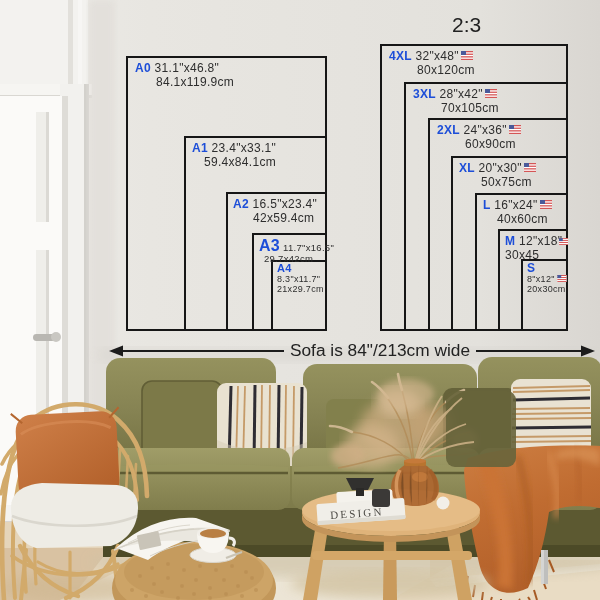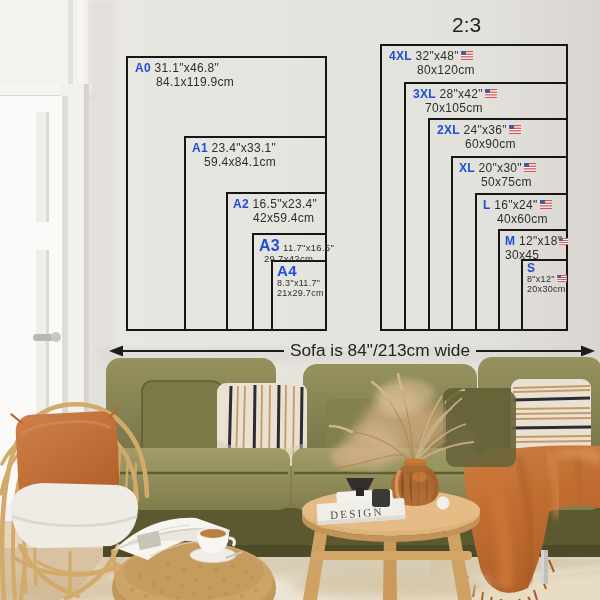--- a/index.html
+++ b/index.html
@@ -333,21 +333,21 @@
 <div class="rect" style="left:126px;top:56px;width:201px;height:275px;"></div>
 <div class="rect" style="left:184px;top:136px;width:143px;height:195px;"></div>
 <div class="rect" style="left:226px;top:192px;width:101px;height:139px;"></div>
 <div class="rect" style="left:252px;top:233px;width:75px;height:98px;"></div>
 <div class="rect" style="left:271px;top:260px;width:56px;height:71px;"></div>
 
 <div class="lab" style="left:135px;top:61px;font-size:12px;"><span class="code">A0</span> 31.1"x46.8"<br><span style="margin-left:21px;">84.1x119.9cm</span></div>
 <div class="lab" style="left:192px;top:141px;font-size:12px;"><span class="code">A1</span> 23.4"x33.1"<br><span style="margin-left:12px;">59.4x84.1cm</span></div>
 <div class="lab" style="left:233px;top:197px;font-size:12px;"><span class="code">A2</span> 16.5"x23.4"<br><span style="margin-left:20px;">42x59.4cm</span></div>
 <div class="lab small" style="left:259px;top:237px;font-size:9.5px;"><span class="code" style="font-size:16px;">A3</span> 11.7"x16.5"<br><span style="margin-left:5px;">29.7x42cm</span></div>
-<div class="lab small" style="left:277px;top:263px;font-size:9px;"><span class="code" style="font-size:15px;">A4</span><br>8.3"x11.7"<br>21x29.7cm</div>
+<div class="lab small" style="left:277px;top:263px;font-size:9px;"><span class="code" style="font-size:11px;">A4</span><br>8.3"x11.7"<br>21x29.7cm</div>
 
 <div class="rect" style="left:380px;top:44px;width:188px;height:287px;"></div>
 <div class="rect" style="left:404px;top:82px;width:164px;height:249px;"></div>
 <div class="rect" style="left:428px;top:118px;width:140px;height:213px;"></div>
 <div class="rect" style="left:451px;top:156px;width:117px;height:175px;"></div>
 <div class="rect" style="left:475px;top:193px;width:93px;height:138px;"></div>
 <div class="rect" style="left:498px;top:229px;width:70px;height:102px;"></div>
 <div class="rect" style="left:521px;top:259px;width:47px;height:72px;"></div>
 
 <div class="lab" style="left:389px;top:49px;font-size:12px;"><span class="code">4XL</span> 32"x48"<svg class="flag" width="12" height="9" viewBox="0 0 12 9">
@@ -362,21 +362,21 @@
       </svg><br><span style="margin-left:28px;">80x120cm</span></div>
 <div class="lab" style="left:413px;top:87px;font-size:12px;"><span class="code">3XL</span> 28"x42"<svg class="flag" width="12" height="9" viewBox="0 0 12 9">
         <rect width="12" height="9" fill="#fff"></rect>
         <g fill="#d45656">
           <rect y="0" width="12" height="1.3"></rect>
           <rect y="2.6" width="12" height="1.3"></rect>
           <rect y="5.2" width="12" height="1.3"></rect>
           <rect y="7.8" width="12" height="1.2"></rect>
         </g>
         <rect width="5" height="4" fill="#4a5a9a"></rect>
-      </svg><br><span style="margin-left:12px;">70x105cm</span></div>
+      </svg><br><span style="margin-left:28px;">70x105cm</span></div>
 <div class="lab" style="left:437px;top:123px;font-size:12px;"><span class="code">2XL</span> 24"x36"<svg class="flag" width="12" height="9" viewBox="0 0 12 9">
         <rect width="12" height="9" fill="#fff"></rect>
         <g fill="#d45656">
           <rect y="0" width="12" height="1.3"></rect>
           <rect y="2.6" width="12" height="1.3"></rect>
           <rect y="5.2" width="12" height="1.3"></rect>
           <rect y="7.8" width="12" height="1.2"></rect>
         </g>
         <rect width="5" height="4" fill="#4a5a9a"></rect>
       </svg><br><span style="margin-left:28px;">60x90cm</span></div>

